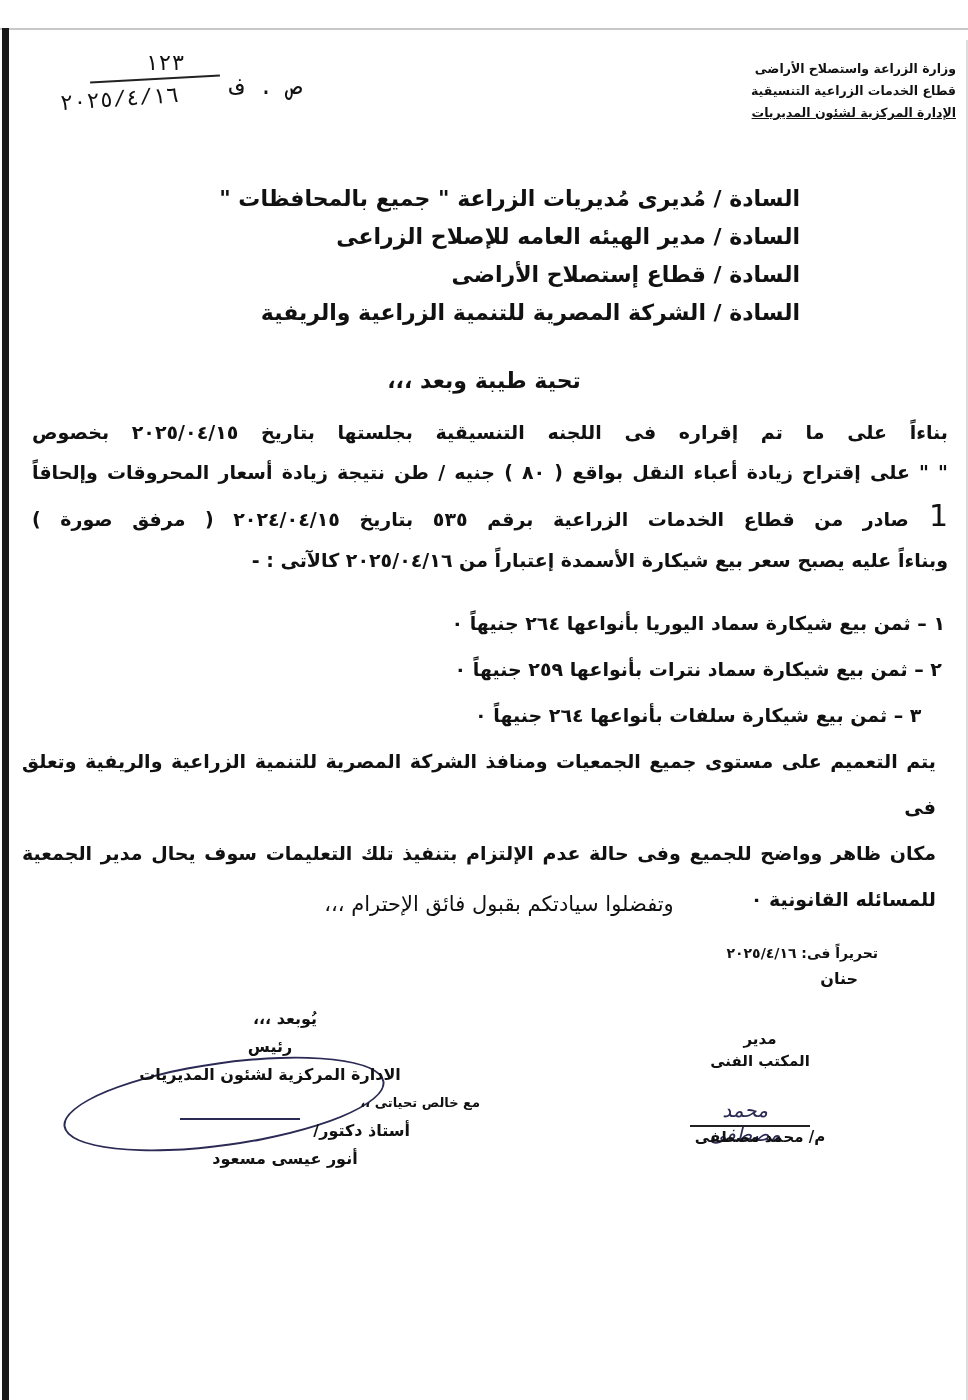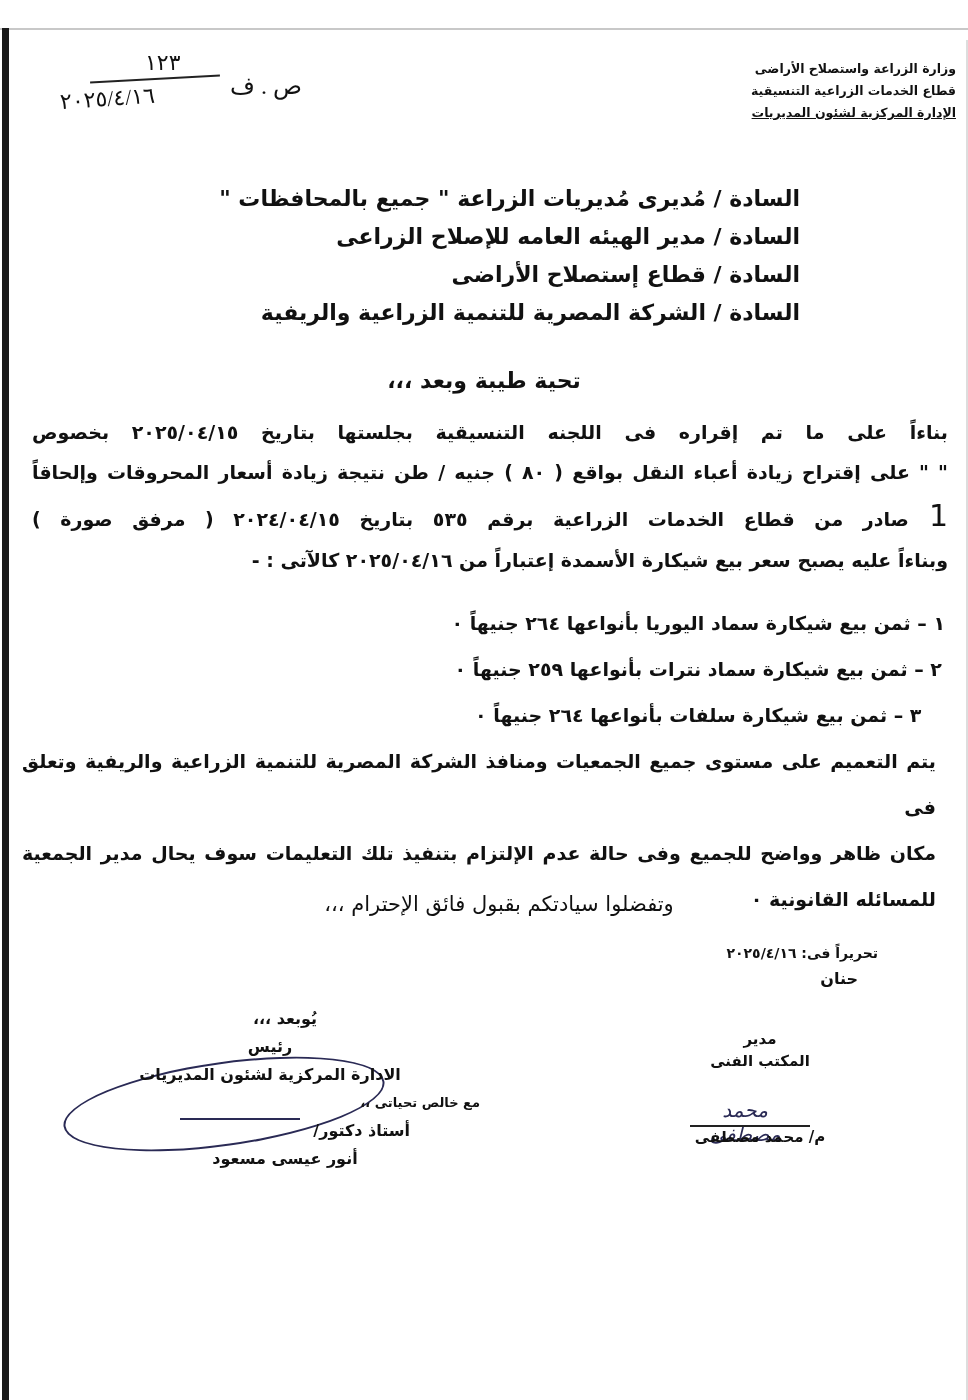--- a/index.html
+++ b/index.html
@@ -8,21 +8,21 @@
       font-family: "DejaVu Sans", "Liberation Sans", sans-serif; color: #111;
     }
     .top-line { position: absolute; left: 0; top: 28px; width: 968px; height: 2px; background: #c8c8c8; }
     .left-border { position: absolute; left: 2px; top: 28px; width: 7px; height: 1372px; background: #1a1a1a; }
     .right-border { position: absolute; right: 0; top: 40px; width: 2px; height: 1360px; background: #ddd; }
 
     .ltr-abs { position: absolute; direction: rtl; }
     .ministry { right: 12px; top: 58px; text-align: right; font-weight: bold; font-size: 12.5px; line-height: 22px; width: 220px; }
     .ministry div:last-child { text-decoration: underline; }
 
-    .ref { left: 55px; top: 48px; width: 270px; height: 70px; direction: ltr; font-family: Liberation Serif, serif; }
+    .ref { left: 55px; top: 48px; width: 270px; height: 70px; direction: ltr; font-family: Liberation Mono, monospace; }
     .ref-num { position: absolute; left: 90px; top: 2px; font-size: 22px; }
     .ref-line { position: absolute; left: 35px; top: 30px; width: 130px; height: 2px; background: #222; transform: rotate(-3deg); }
     .ref-date { position: absolute; left: 5px; top: 38px; font-size: 22px; transform: rotate(-4deg); }
     .ref-label { position: absolute; left: 175px; top: 24px; font-size: 24px; direction: rtl; }
 
     .recipients { right: 168px; top: 180px; font-weight: bold; font-size: 22px; line-height: 38px; text-align: right; width: 620px; }
     .greeting { left: 0; right: 0; top: 368px; text-align: center; font-weight: bold; font-size: 22px; }
     .body-line { font-weight: bold; font-size: 19px; line-height: 40px; right: 20px; left: 32px; text-align: justify; text-align-last: justify; }
     .l1 { top: 412px; }
     .l2 { top: 452px; }

